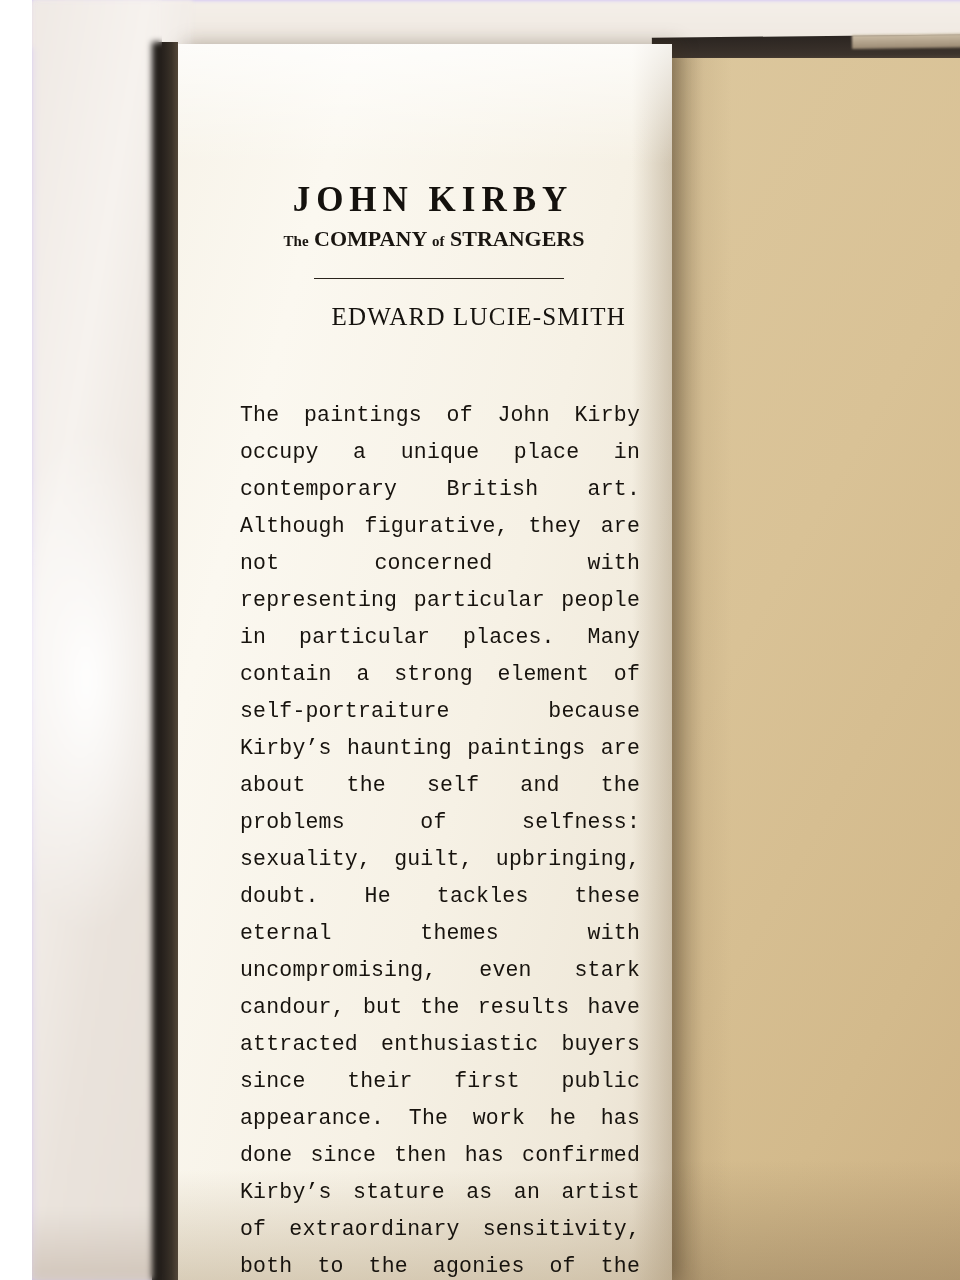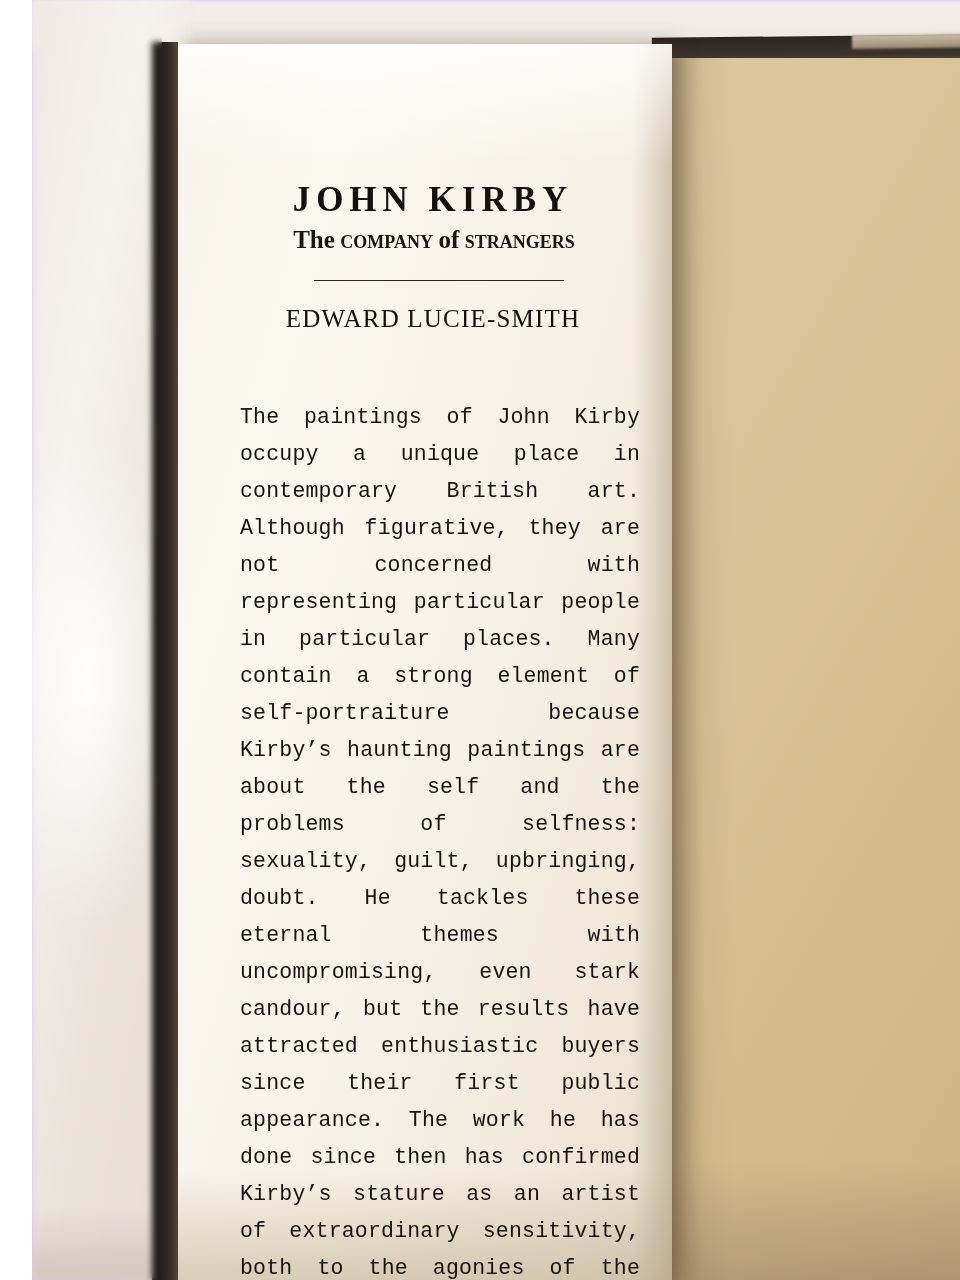--- a/index.html
+++ b/index.html
@@ -143,36 +143,36 @@
   }
 
   .book-title {
     font-family: "Liberation Serif", serif;
     font-size: 22px;
     text-align: center;
     margin: 0;
     color: #191510;
     padding-right: 22px;
   }
-  .book-title .cap { font-size: 18px; }
-  .book-title .small { font-size: 25px; font-style: normal; }
+  .book-title .cap { font-size: 22px; }
+  .book-title .small { font-size: 15px; font-style: normal; }
 
   .rule {
     width: 250px;
     height: 1px;
     background: #2a241c;
     margin: 26px auto 24px auto;
     margin-right: 86px;
   }
 
   .author {
     font-family: "Liberation Serif", serif;
     font-size: 25px;
     letter-spacing: 1.2px;
-    text-align: center;
+    text-align: right;
     margin: 0 0 66px 0;
     color: #15120e;
     padding-right: 24px;
   }
 
   .blurb {
     font-family: Liberation Mono, monospace;
     font-size: 21.5px;
     line-height: 37px;
     text-align: justify;

